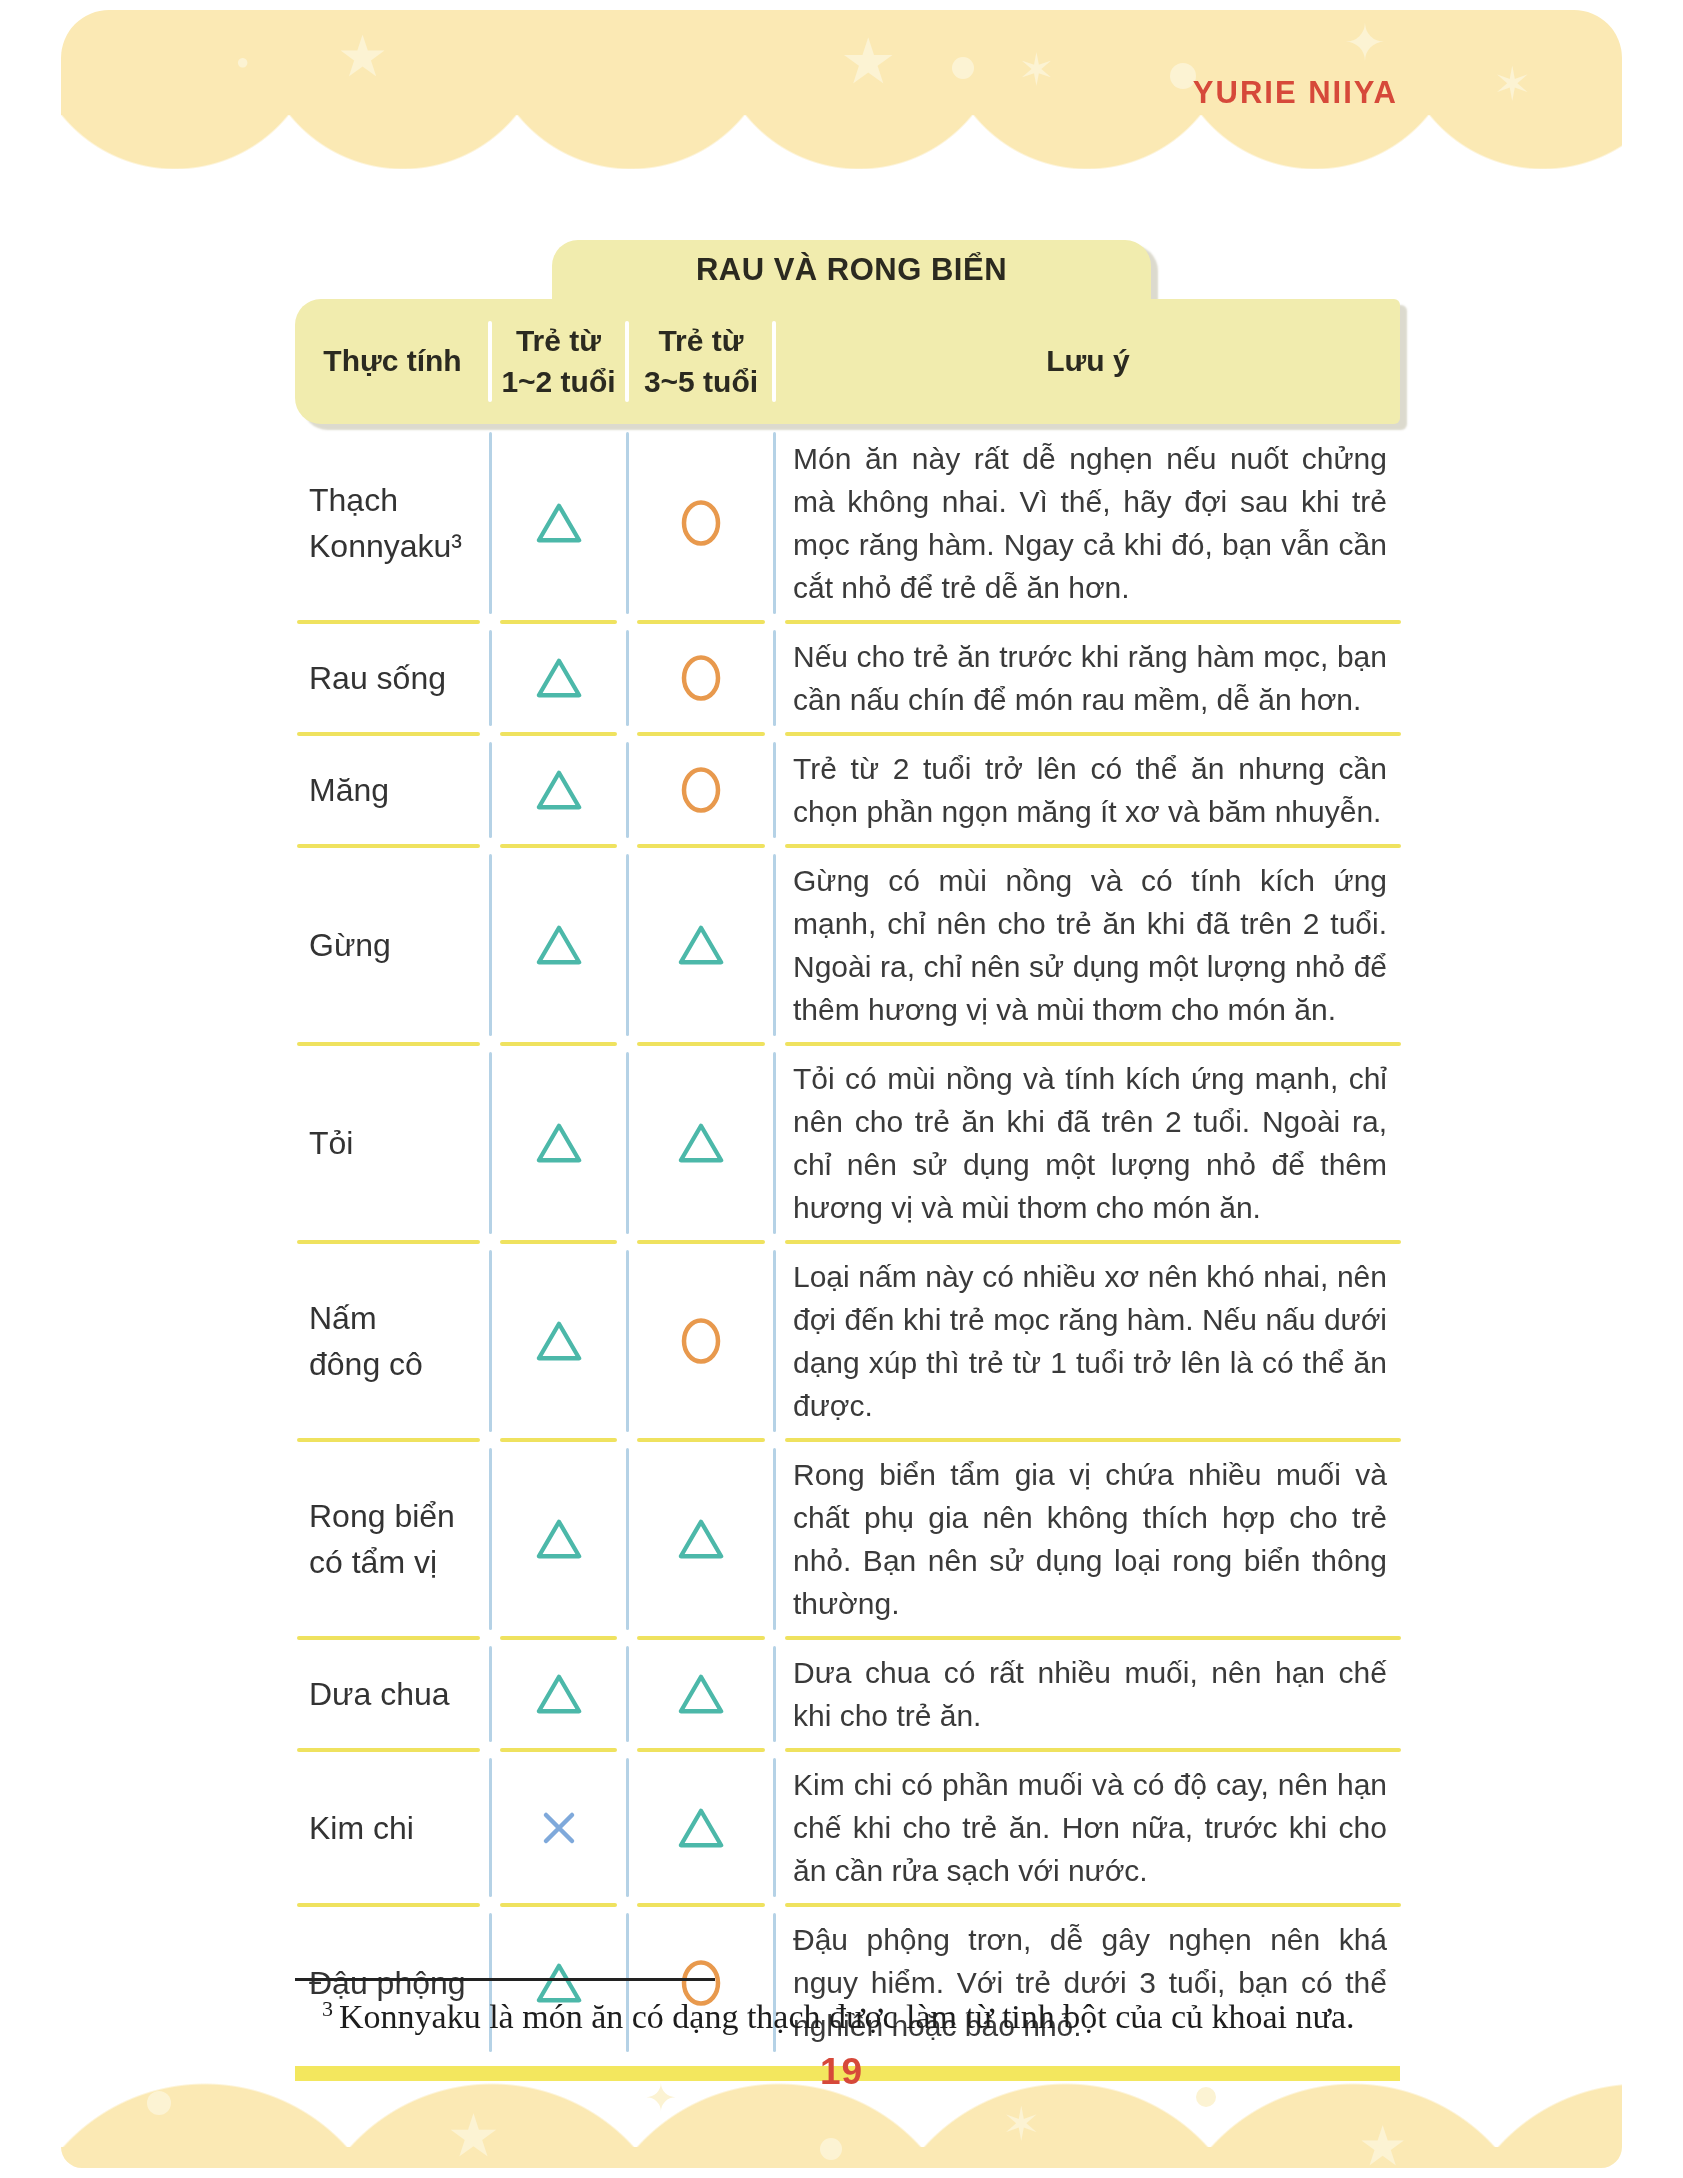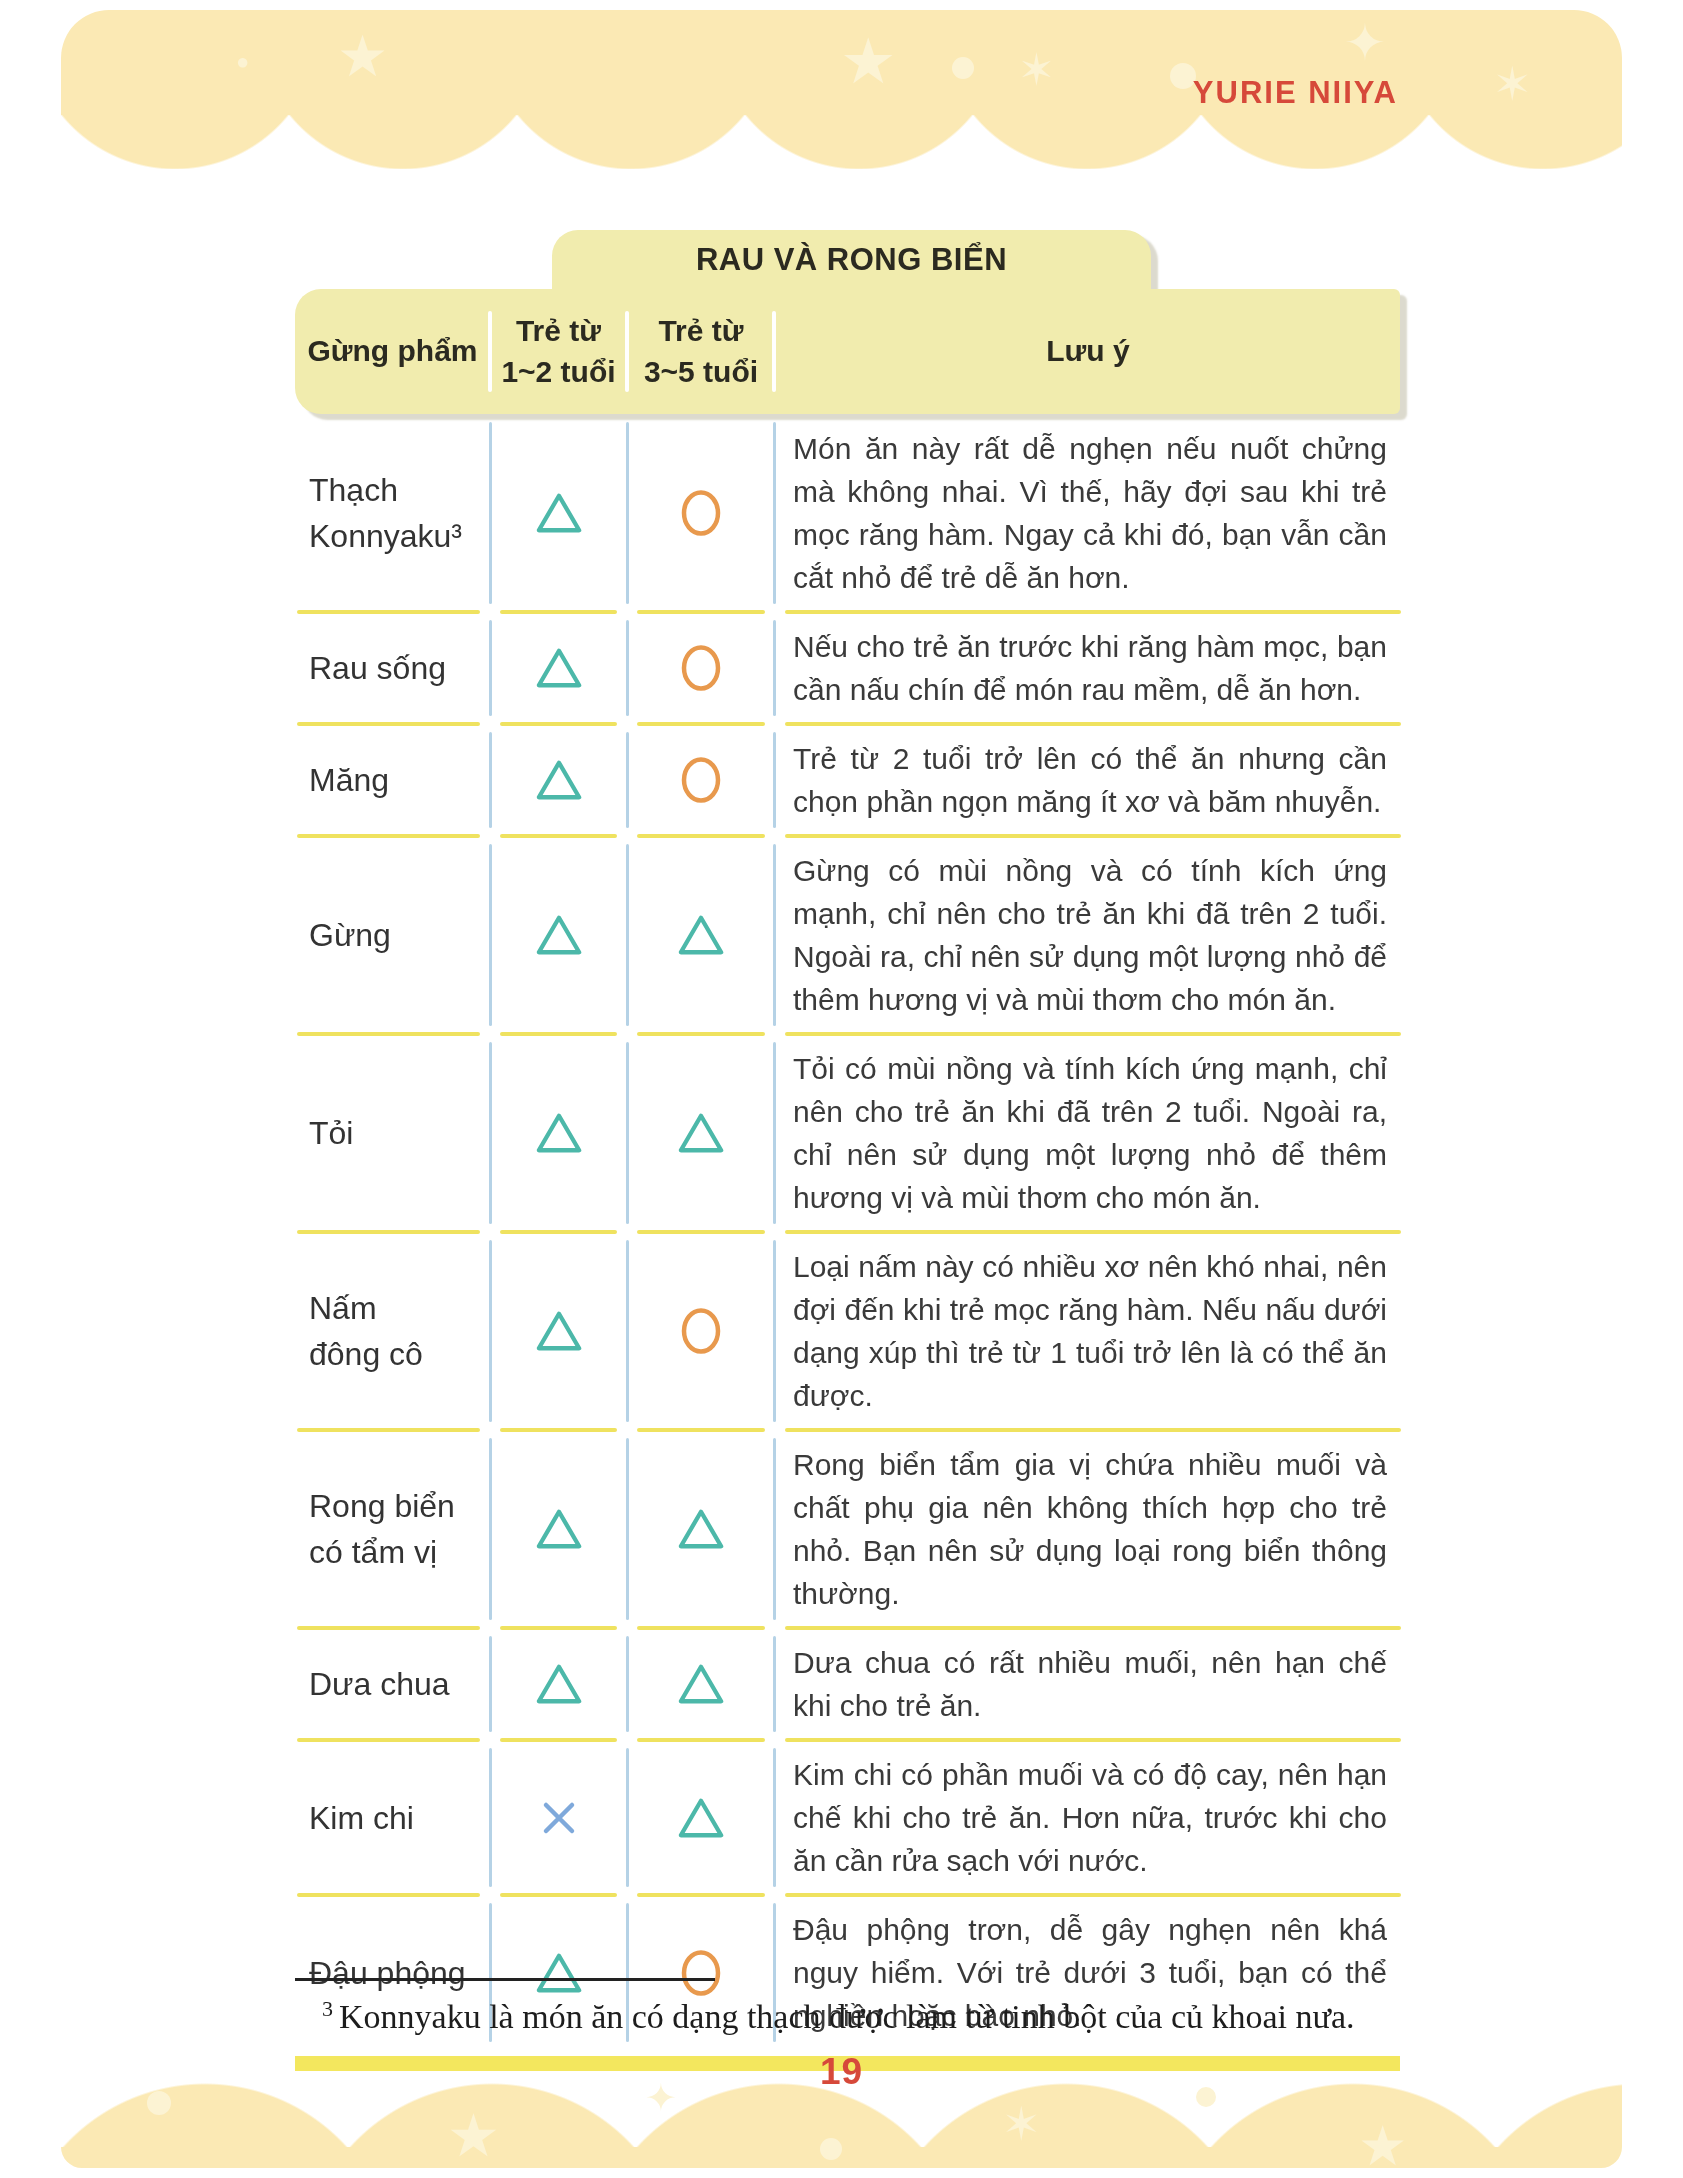--- a/index.html
+++ b/index.html
@@ -26,21 +26,21 @@
     position:absolute;left:61px;right:61px;top:2147px;height:21px;
     background:var(--band,#FBE9B4);border-radius:0 0 48px 48px;
   }
   .star{position:absolute;color:var(--starcream,#FCF3D3);line-height:1;user-select:none;}
   .dot{position:absolute;background:var(--starcream,#FCF3D3);border-radius:50%;}
   .brand{
     position:absolute;top:75px;right:285px;font-weight:bold;font-size:31px;
     letter-spacing:2px;color:var(--brandred,#D6493A);
   }
   
-  .table-wrap{position:absolute;left:295px;top:230px;width:1105px;}
+  .table-wrap{position:absolute;left:295px;top:240px;width:1105px;}
   .tab{
     position:relative;margin-left:257px;width:599px;height:59px;background:var(--panel,#F1ECAE);
     border-radius:26px 26px 0 0;display:flex;align-items:center;justify-content:center;
     box-shadow:7px 5px 2px rgba(130,122,78,0.28);
   }
   .tab-title{font-size:31px;font-weight:bold;color:#2b2a20;letter-spacing:0.5px;}
   .thead{
     position:relative;width:100%;height:125px;background:var(--panel,#F1ECAE);
     border-radius:26px 6px 6px 26px;display:grid;grid-template-columns:195px 137px 148px 626px;
     box-shadow:7px 6px 2px rgba(130,122,78,0.28);
@@ -102,21 +102,21 @@
   <span class="star" style="left:1344px;top:18px;font-size:50px;">✦</span>
   <span class="star" style="left:1493px;top:61px;font-size:46px;">✶</span>
   <div class="brand">YURIE NIIYA</div>
 
   <div class="table-wrap">
     <div class="tab">
       <span class="tab-title">RAU VÀ RONG BIỂN</span>
     </div>
     <div class="thead">
       <div class="hcell">
-        <span>Gừng phẩm</span>
+        <span>Thực tính</span>
       </div>
       <div class="hcell">
         <span>Trẻ từ</span>
         <span>1~2 tuổi</span>
       </div>
       <div class="hcell">
         <span>Trẻ từ</span>
         <span>3~5 tuổi</span>
       </div>
       <div class="hcell">

